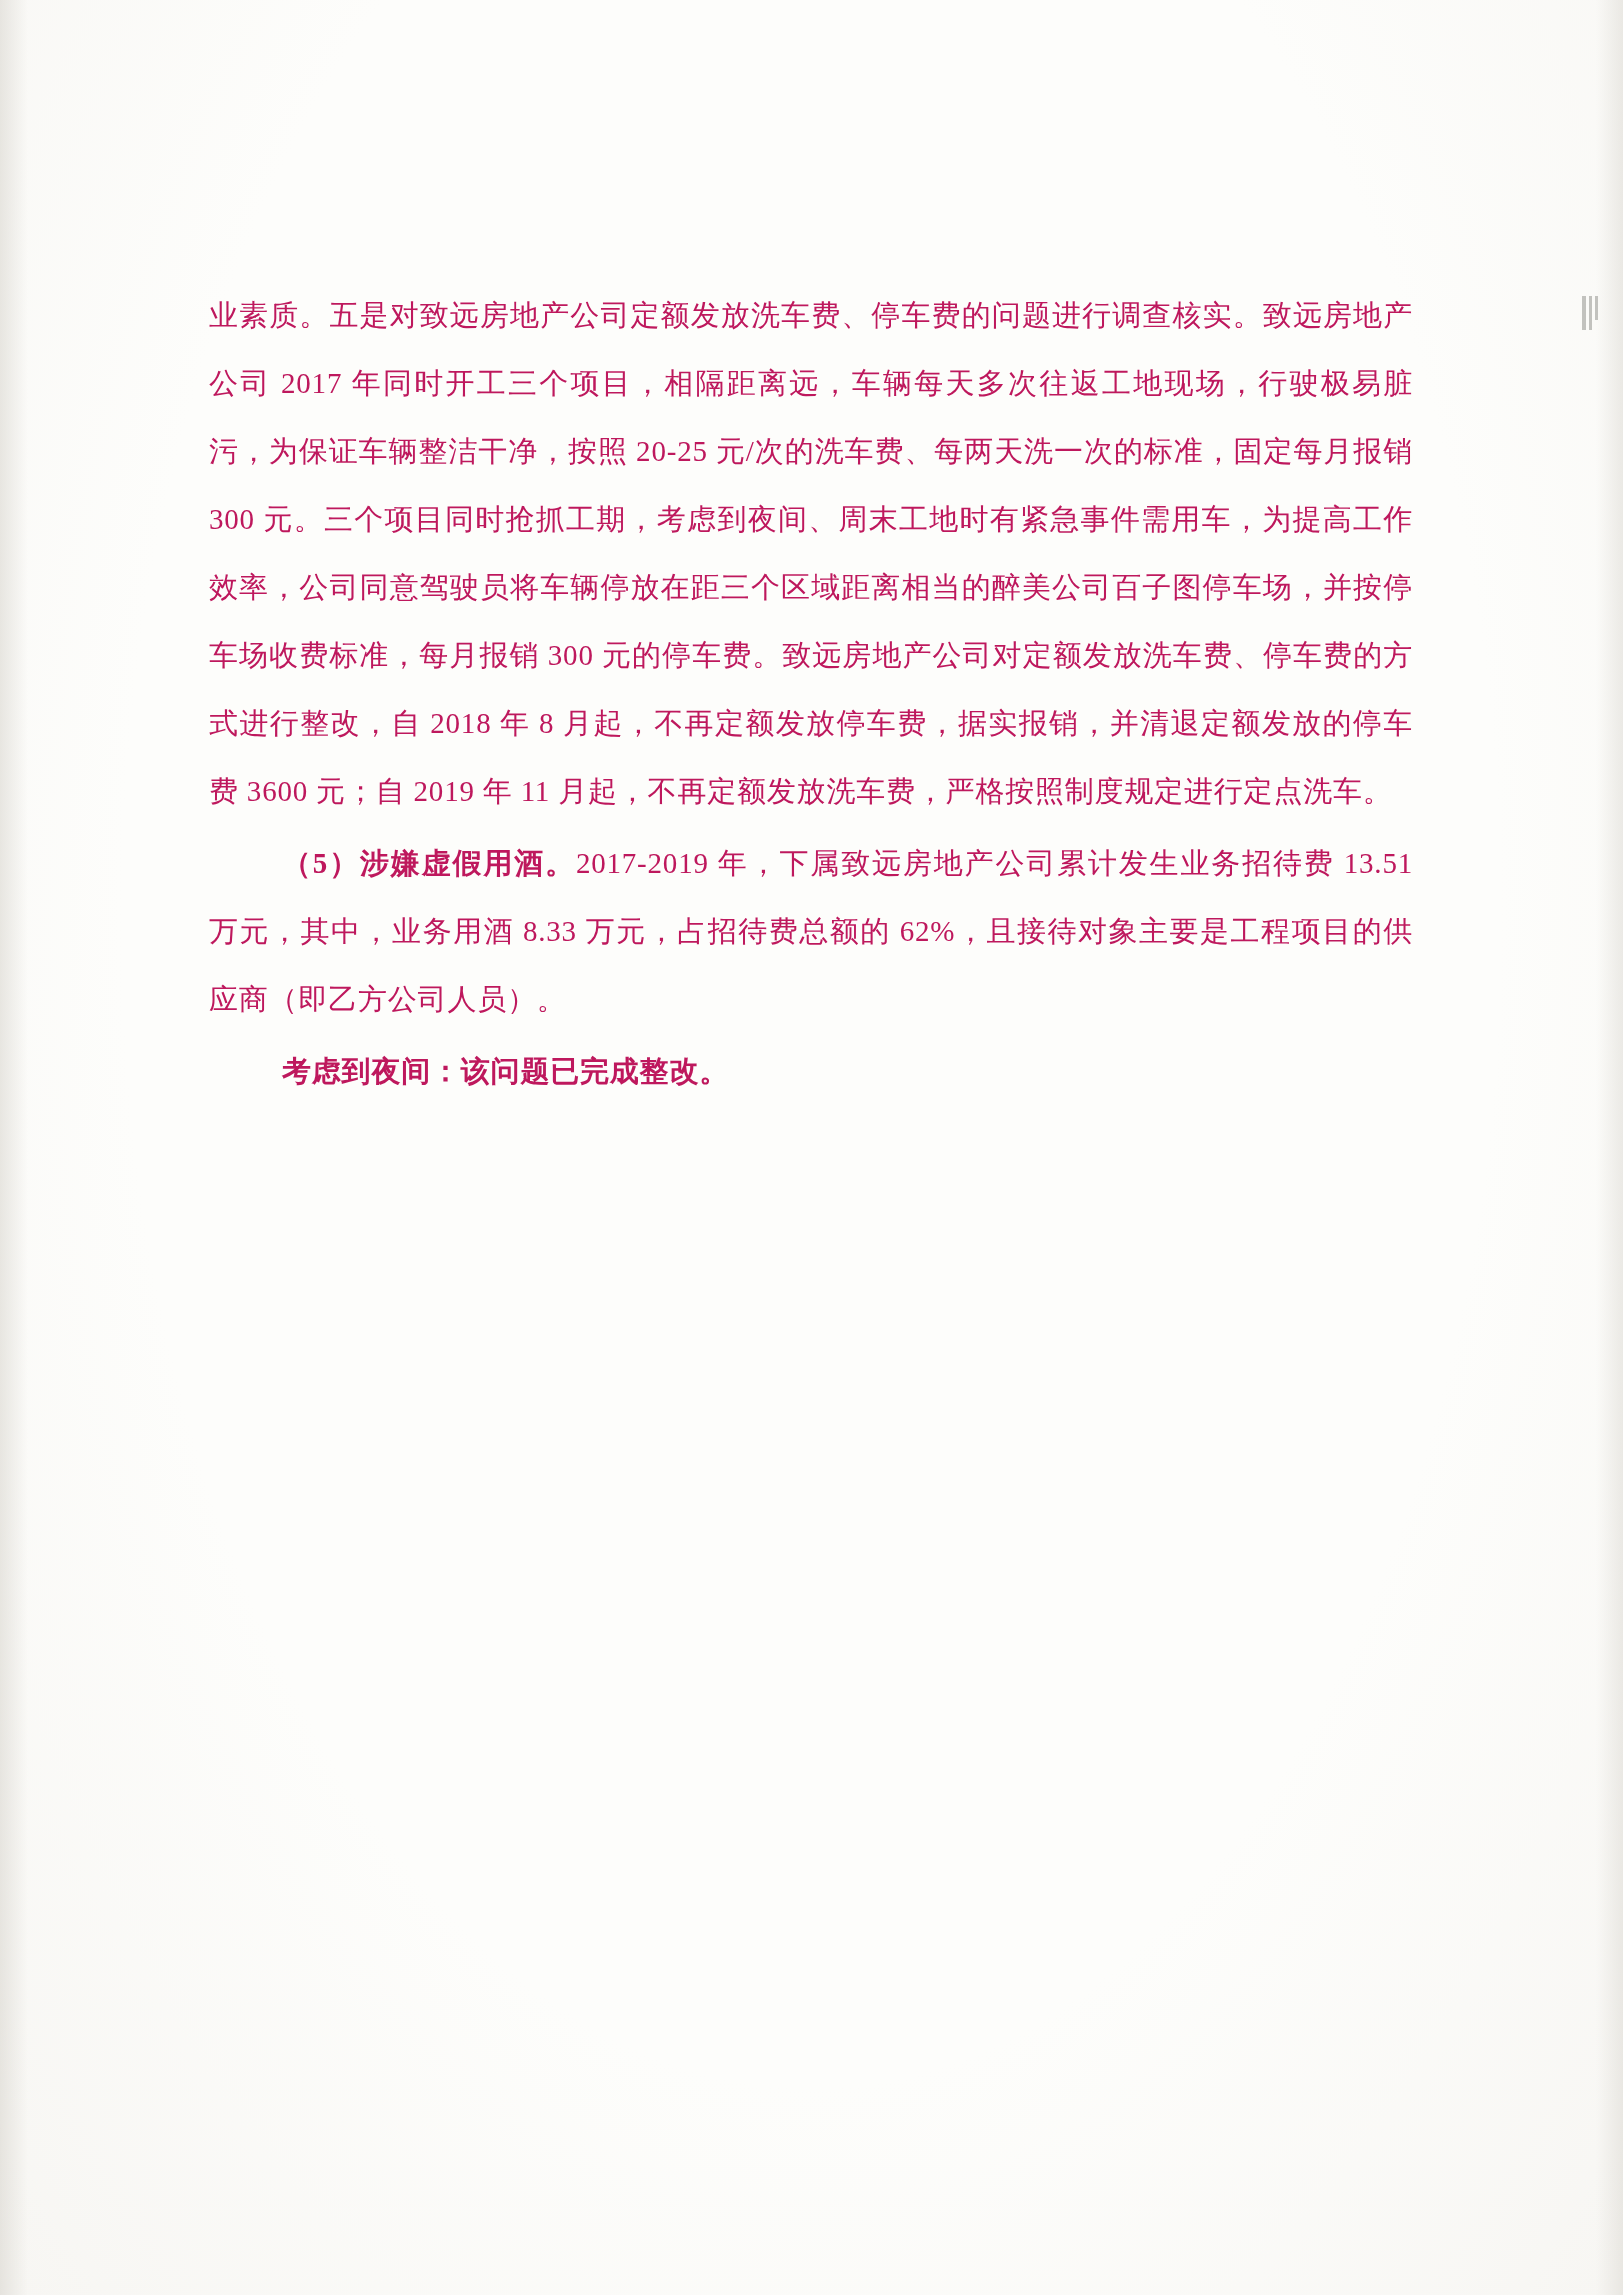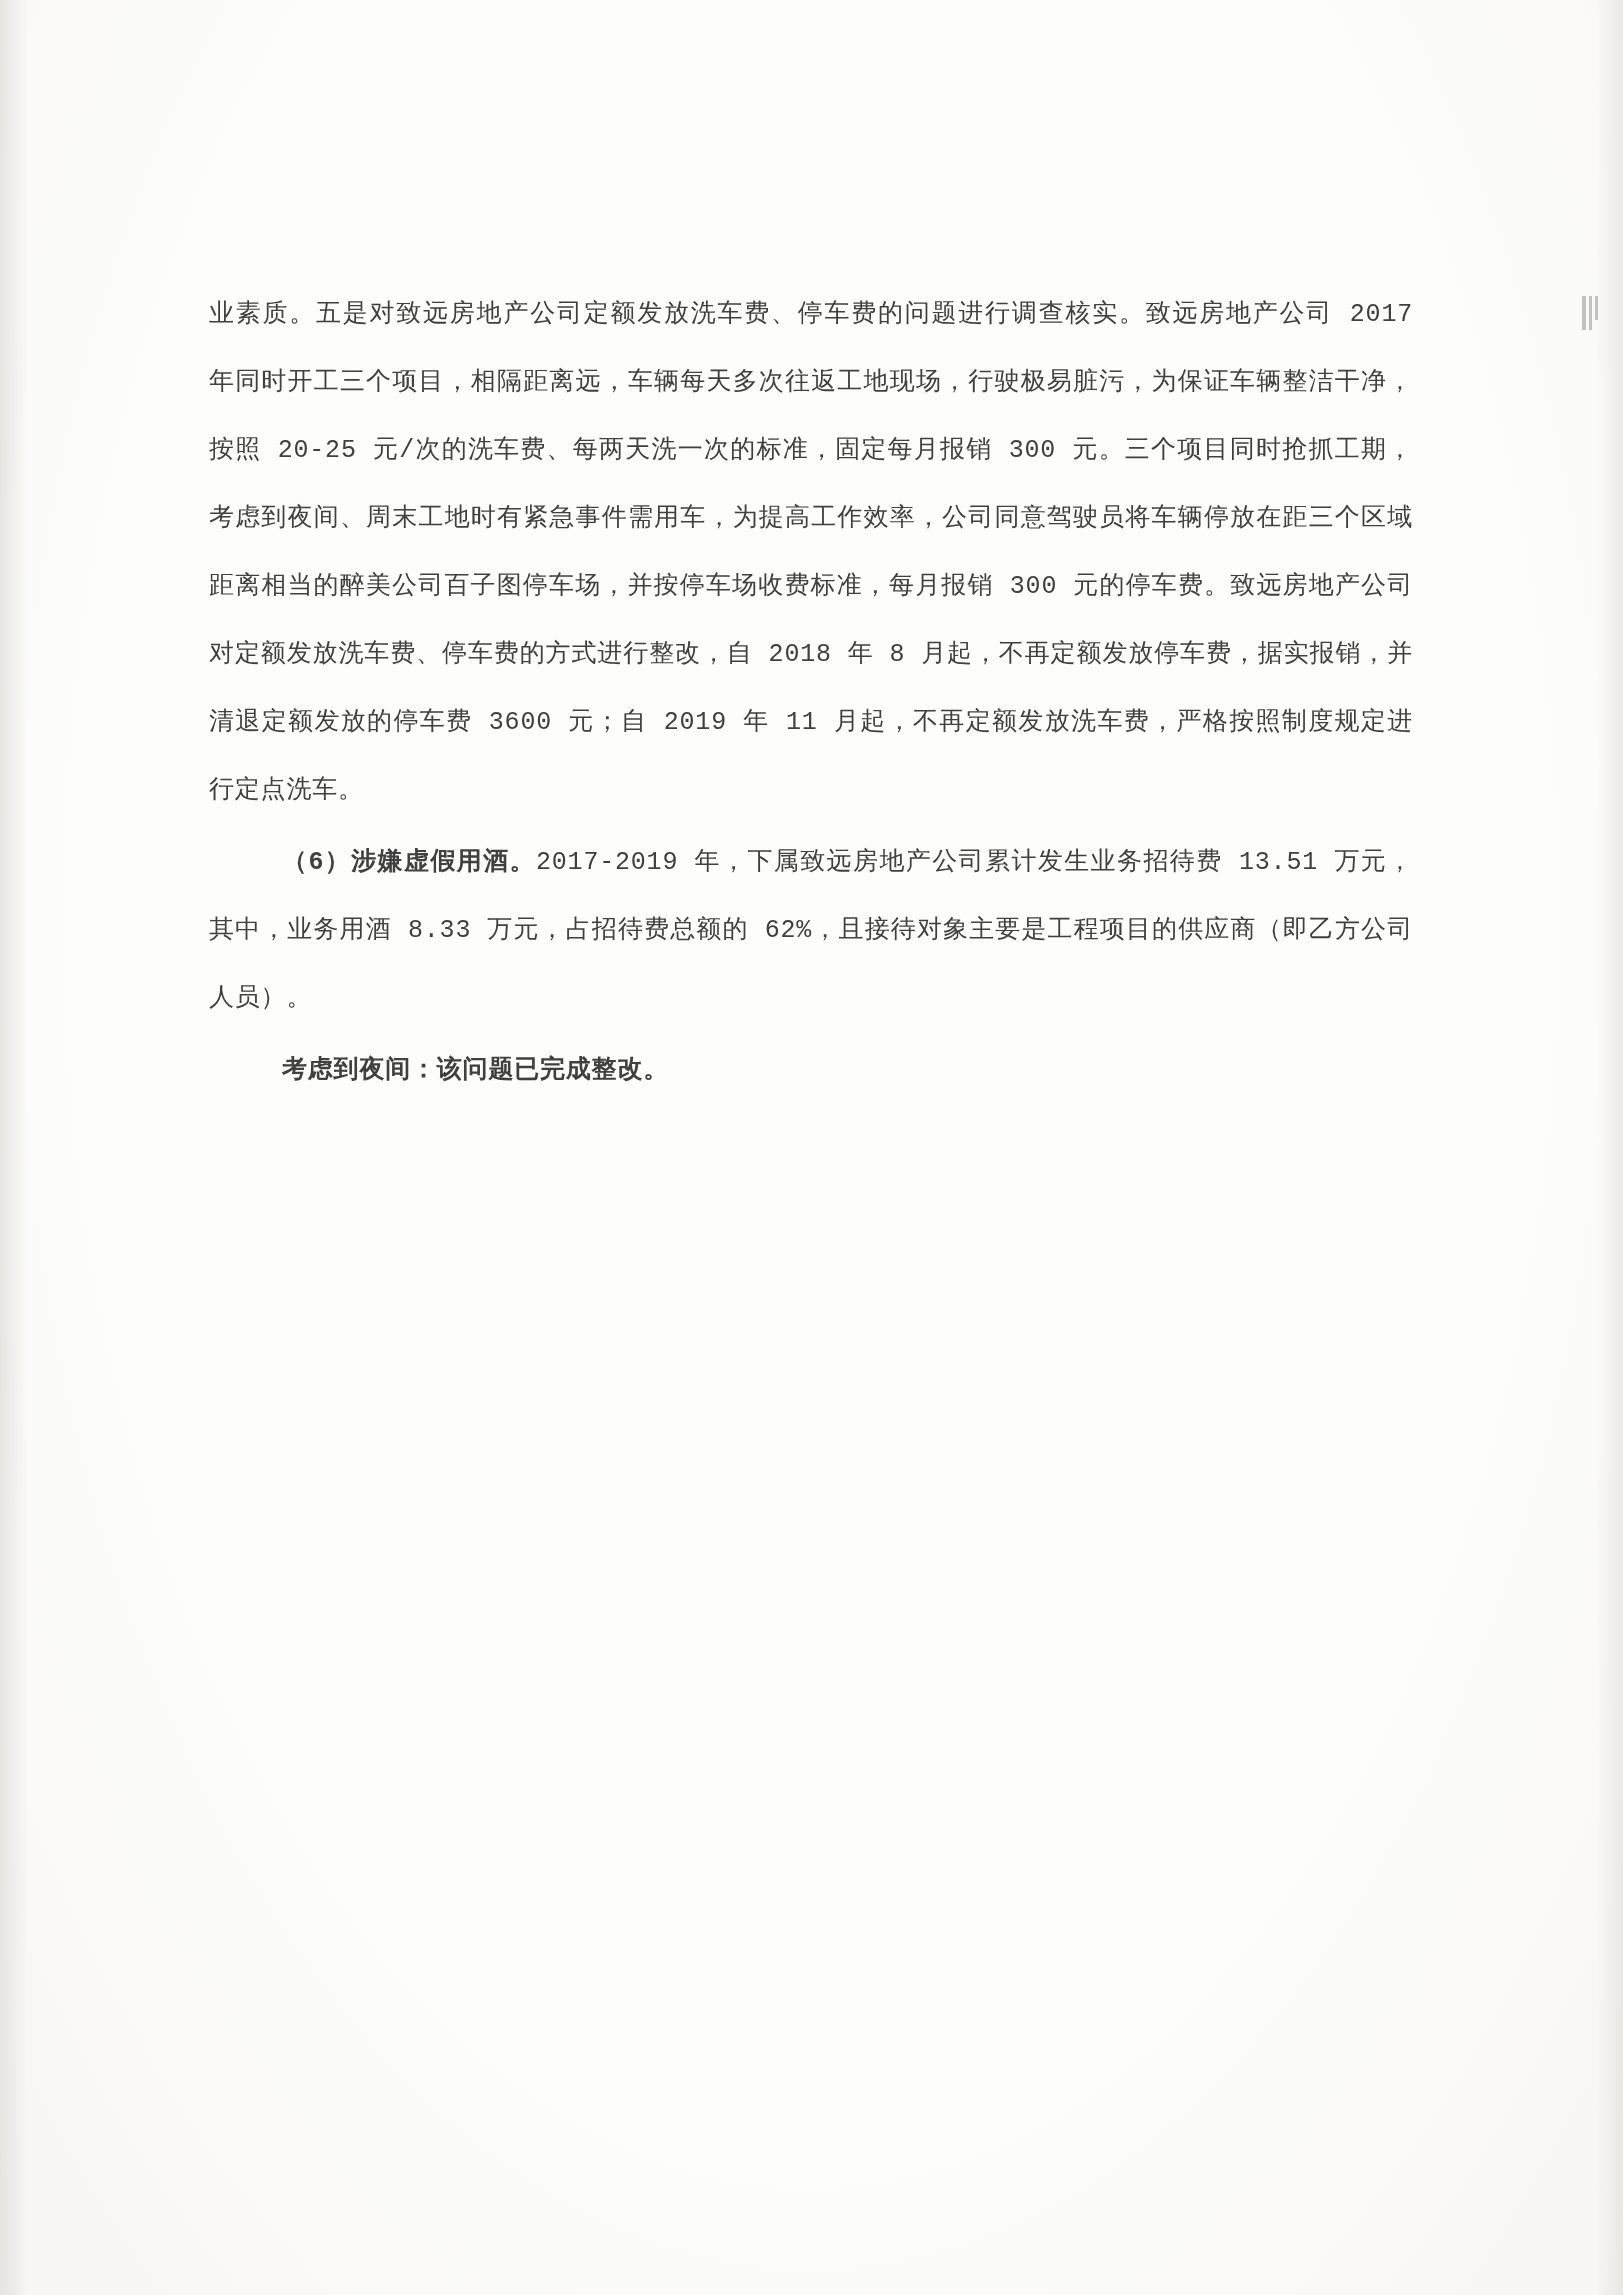--- a/index.html
+++ b/index.html
@@ -27,27 +27,27 @@
     pointer-events: none;
   }
   .content {
     position: absolute;
     left: 209px;
     top: 281px;
     width: 1204px;
   }
   .para {
     margin: 0;
-    font-size: 25px;
+    font-size: 29px;
     line-height: 68px;
-    color: #404040;
+    color: #be185d;
     text-align: justify;
     text-justify: inter-character;
     letter-spacing: 0.8px;
-    font-family: Liberation Mono, monospace;
+    font-family: Liberation Serif, serif;
   }
   .para + .para {
     margin-top: 3.9px;
   }
   .indent {
     text-indent: 73px;
   }
   .bold {
     font-weight: 700;
   }
@@ -110,21 +110,21 @@
 
   <div class="margin-mark">
     <span class="bar b1"></span>
     <span class="bar b2"></span>
     <span class="bar b3"></span>
   </div>
 
   <div class="content">
     <p class="para">业素质。五是对致远房地产公司定额发放洗车费、停车费的问题进行调查核实。致远房地产公司 2017 年同时开工三个项目，相隔距离远，车辆每天多次往返工地现场，行驶极易脏污，为保证车辆整洁干净，按照 20-25 元/次的洗车费、每两天洗一次的标准，固定每月报销 300 元。三个项目同时抢抓工期，考虑到夜间、周末工地时有紧急事件需用车，为提高工作效率，公司同意驾驶员将车辆停放在距三个区域距离相当的醉美公司百子图停车场，并按停车场收费标准，每月报销 300 元的停车费。致远房地产公司对定额发放洗车费、停车费的方式进行整改，自 2018 年 8 月起，不再定额发放停车费，据实报销，并清退定额发放的停车费 3600 元；自 2019 年 11 月起，不再定额发放洗车费，严格按照制度规定进行定点洗车。</p>
 
-    <p class="para indent"><span class="bold">（6）涉嫌虚假用酒。</span><span>2017-2019 年，下属致远房地产公司累计发生业务招待费 13.51 万元，其中，业务用酒 8.33 万元，占招待费总额的 62%，且接待对象主要是工程项目的供应商（即乙方公司人员）。</span></p>
+    <p class="para indent"><span class="bold">（5）涉嫌虚假用酒。</span><span>2017-2019 年，下属致远房地产公司累计发生业务招待费 13.51 万元，其中，业务用酒 8.33 万元，占招待费总额的 62%，且接待对象主要是工程项目的供应商（即乙方公司人员）。</span></p>
 
 
     <p class="para indent bold">考虑到夜间：该问题已完成整改。</p>
 
   </div>
 
   <div class="page-number">
     <span class="pn-inner">－ 26 －</span>
   </div>
 </div>

